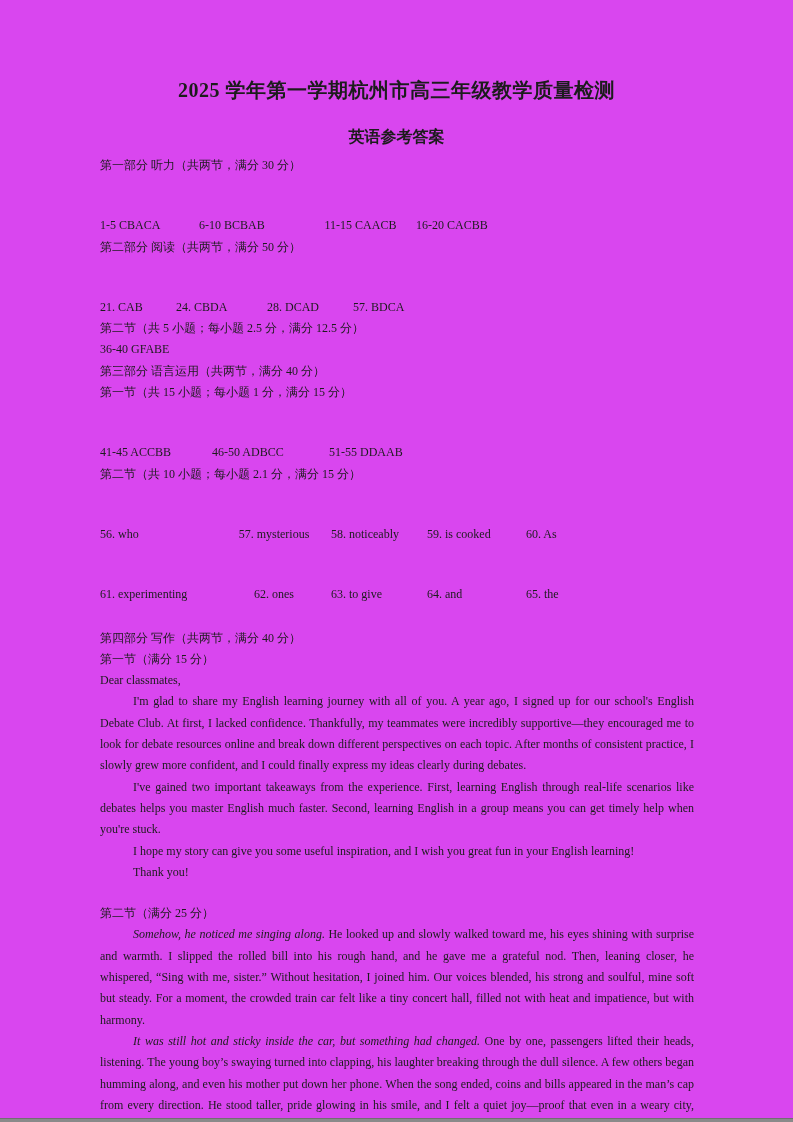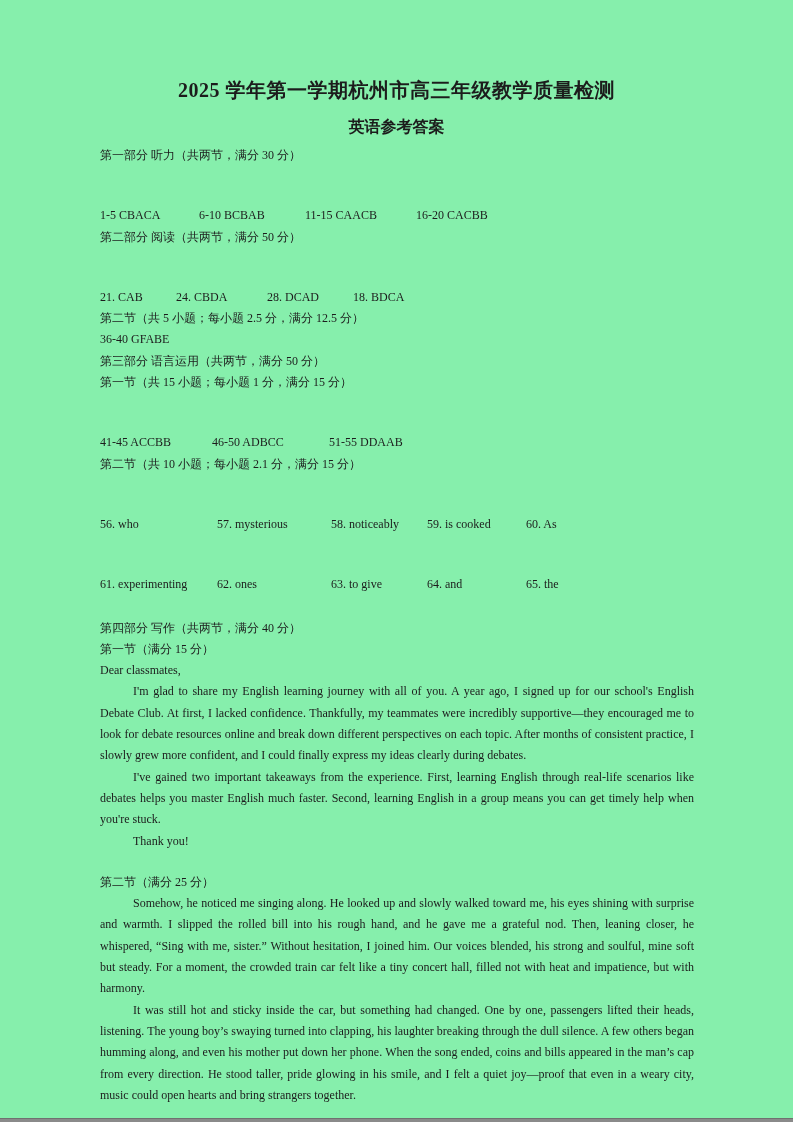--- a/index.html
+++ b/index.html
@@ -4,41 +4,41 @@
 <style>
   html, body {
     margin: 0;
     padding: 0;
     background: #ffffff;
   }
   .page {
     position: relative;
     width: 793px;
     height: 1122px;
-    background: #86efac;
+    background: #d946ef;
     overflow: hidden;
     font-family: "Liberation Serif", "DejaVu Serif", serif;
     color: #1c1c1c;
     box-sizing: border-box;
     padding-top: 77px;
   }
   .content {
     margin-left: 100px;
     width: 594px;
   }
   .title {
     margin: 0;
     text-align: center;
     font-size: 20px;
     line-height: 26px;
     font-weight: bold;
     letter-spacing: 0.5px;
   }
   .subtitle {
-    margin: 13px 0 0 0;
+    margin: 23px 0 0 0;
     text-align: center;
     font-size: 16px;
     line-height: 22px;
     font-weight: bold;
   }
   .body-block {
     margin-top: 7px;
     font-size: 12px;
     line-height: 21.3px;
   }
@@ -51,39 +51,40 @@
     flex-direction: row;
     margin-top: 39px;
   }
   .cell {
     display: inline-block;
     white-space: nowrap;
     flex: 0 0 auto;
   }
   .cw99  { width: 99px; }
   .cw106 { width: 106px; }
-  .cw111 { width: 111px; }
+  .cw111 { width: 111px; text-align: center; }
   .cw76  { width: 76px; }
   .cw91  { width: 91px; }
   .cw86  { width: 86px; }
   .cw112 { width: 112px; }
   .cw117 { width: 117px; }
-  .cw114 { width: 114px; }
+  .cw114 { width: 114px; text-align: center; }
   .cw96  { width: 96px; }
   .spacer22 { height: 22px; }
   .spacer20 { height: 20px; }
   .para {
     margin: 0;
     text-align: justify;
     text-indent: 33px;
   }
   .no-indent {
     text-indent: 0;
   }
   .italic-lead {
+    font-style: italic;
   }
   .bottom-edge {
     position: absolute;
     left: 0;
     bottom: 0;
     width: 793px;
     height: 4px;
     background: #8a8a8a;
     border-top: 1px solid #707070;
     box-sizing: border-box;
@@ -104,26 +105,26 @@
       <span class="cell cw106">6-10 BCBAB</span>
       <span class="cell cw111">11-15 CAACB</span>
       <span class="cell">16-20 CACBB</span>
     </div>
 
     <p class="line">第二部分 阅读（共两节，满分 50 分）</p>
     <div class="row">
       <span class="cell cw76">21. CAB</span>
       <span class="cell cw91">24. CBDA</span>
       <span class="cell cw86">28. DCAD</span>
-      <span class="cell">18. BDCA</span>
+      <span class="cell">57. BDCA</span>
     </div>
     <p class="line">第二节（共 5 小题；每小题 2.5 分，满分 12.5 分）</p>
     <p class="line">36-40 GFABE</p>
 
-    <p class="line">第三部分 语言运用（共两节，满分 50 分）</p>
+    <p class="line">第三部分 语言运用（共两节，满分 40 分）</p>
     <p class="line">第一节（共 15 小题；每小题 1 分，满分 15 分）</p>
     <div class="row">
       <span class="cell cw112">41-45 ACCBB</span>
       <span class="cell cw117">46-50 ADBCC</span>
       <span class="cell">51-55 DDAAB</span>
     </div>
     <p class="line">第二节（共 10 小题；每小题 2.1 分，满分 15 分）</p>
     <div class="row">
       <span class="cell cw117">56. who</span>
       <span class="cell cw114">57. mysterious</span>
@@ -140,20 +141,21 @@
     </div>
 
     <div class="spacer22"></div>
 
     <p class="line">第四部分 写作（共两节，满分 40 分）</p>
     <p class="line">第一节（满分 15 分）</p>
 
     <p class="para no-indent">Dear classmates,</p>
     <p class="para">I'm glad to share my English learning journey with all of you. A year ago, I signed up for our school's English Debate Club. At first, I lacked confidence. Thankfully, my teammates were incredibly supportive—they encouraged me to look for debate resources online and break down different perspectives on each topic. After months of consistent practice, I slowly grew more confident, and I could finally express my ideas clearly during debates.</p>
     <p class="para">I've gained two important takeaways from the experience. First, learning English through real-life scenarios like debates helps you master English much faster. Second, learning English in a group means you can get timely help when you're stuck.</p>
+    <p class="para">I hope my story can give you some useful inspiration, and I wish you great fun in your English learning!</p>
     <p class="para">Thank you!</p>
 
     <div class="spacer20"></div>
 
     <p class="line">第二节（满分 25 分）</p>
 
     <p class="para"><span class="italic-lead">Somehow, he noticed me singing along.</span><span> He looked up and slowly walked toward me, his eyes shining with surprise and warmth. I slipped the rolled bill into his rough hand, and he gave me a grateful nod. Then, leaning closer, he whispered, “Sing with me, sister.” Without hesitation, I joined him. Our voices blended, his strong and soulful, mine soft but steady. For a moment, the crowded train car felt like a tiny concert hall, filled not with heat and impatience, but with harmony.</span></p>
     <p class="para"><span class="italic-lead">It was still hot and sticky inside the car, but something had changed.</span><span> One by one, passengers lifted their heads, listening. The young boy’s swaying turned into clapping, his laughter breaking through the dull silence. A few others began humming along, and even his mother put down her phone. When the song ended, coins and bills appeared in the man’s cap from every direction. He stood taller, pride glowing in his smile, and I felt a quiet joy—proof that even in a weary city, music could open hearts and bring strangers together.</span></p>
 
   </div>

